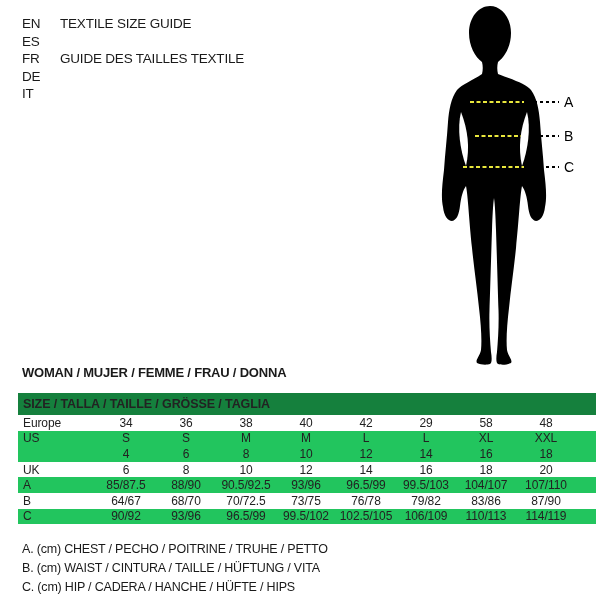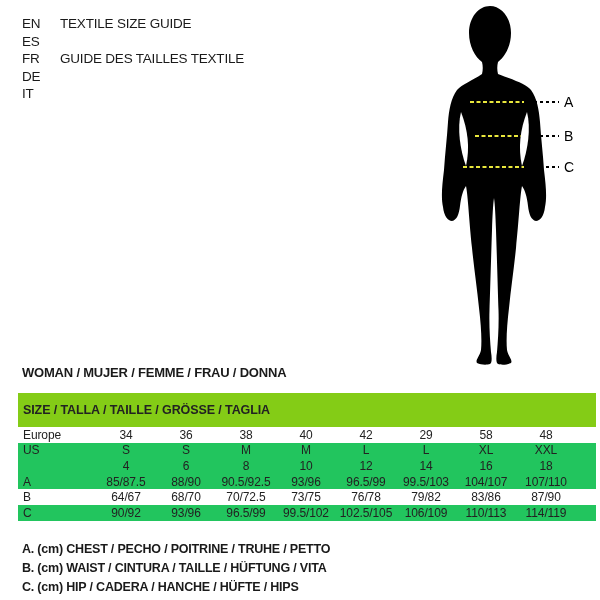--- a/index.html
+++ b/index.html
@@ -11,27 +11,27 @@
   .lang-row{display:flex;font-weight:400;font-size:13.5px;line-height:17.6px;letter-spacing:-0.2px;}
   .lang-code{width:38px;flex:0 0 38px;}
   .figure{position:absolute;left:420px;top:0;width:180px;height:380px;}
   .figure text{font-family:"Liberation Sans",sans-serif;font-size:14px;fill:#000;}
   .section-title{position:absolute;left:22px;top:365px;font-size:13px;font-weight:700;letter-spacing:-0.2px;}
   .size-table{
     position:absolute;left:18px;top:393px;width:578px;
     border-collapse:collapse;table-layout:fixed;font-size:12px;letter-spacing:-0.1px;
   }
   .size-table th.header{
-    background:#84cc16;text-align:left;font-size:12.5px;font-weight:600;
-    height:34px;padding:0 0 0 5px;color:#222;
+    background:#15803d;text-align:left;font-size:12.5px;font-weight:600;
+    height:22px;padding:0 0 0 5px;color:#222;
   }
   .size-table td{height:15.6px;padding:0;text-align:center;font-weight:400;color:#222;white-space:nowrap;}
   .size-table td.rowlabel{text-align:left;padding-left:5px;}
   .size-table tr.shaded{background:#22c55e;}
-  .legend{position:absolute;left:22px;top:540px;font-size:12.5px;font-weight:700;line-height:19px;letter-spacing:-0.2px;}
+  .legend{position:absolute;left:22px;top:540px;font-size:12.5px;font-weight:400;line-height:19px;letter-spacing:-0.2px;}
 </style>
 </head>
 <body>
 
 <div class="lang-list">
   <div class="lang-row">
     <span class="lang-code">EN</span>
     <span class="lang-label">TEXTILE SIZE GUIDE</span>
   </div>
   <div class="lang-row">
@@ -156,20 +156,32 @@
       <td>4</td>
       <td>6</td>
       <td>8</td>
       <td>10</td>
       <td>12</td>
       <td>14</td>
       <td>16</td>
       <td>18</td>
       <td></td>
     </tr>
+    <tr>
+      <td class="rowlabel">UK</td>
+      <td>6</td>
+      <td>8</td>
+      <td>10</td>
+      <td>12</td>
+      <td>14</td>
+      <td>16</td>
+      <td>18</td>
+      <td>20</td>
+      <td></td>
+    </tr>
     <tr class="shaded">
       <td class="rowlabel">A</td>
       <td>85/87.5</td>
       <td>88/90</td>
       <td>90.5/92.5</td>
       <td>93/96</td>
       <td>96.5/99</td>
       <td>99.5/103</td>
       <td>104/107</td>
       <td>107/110</td>

